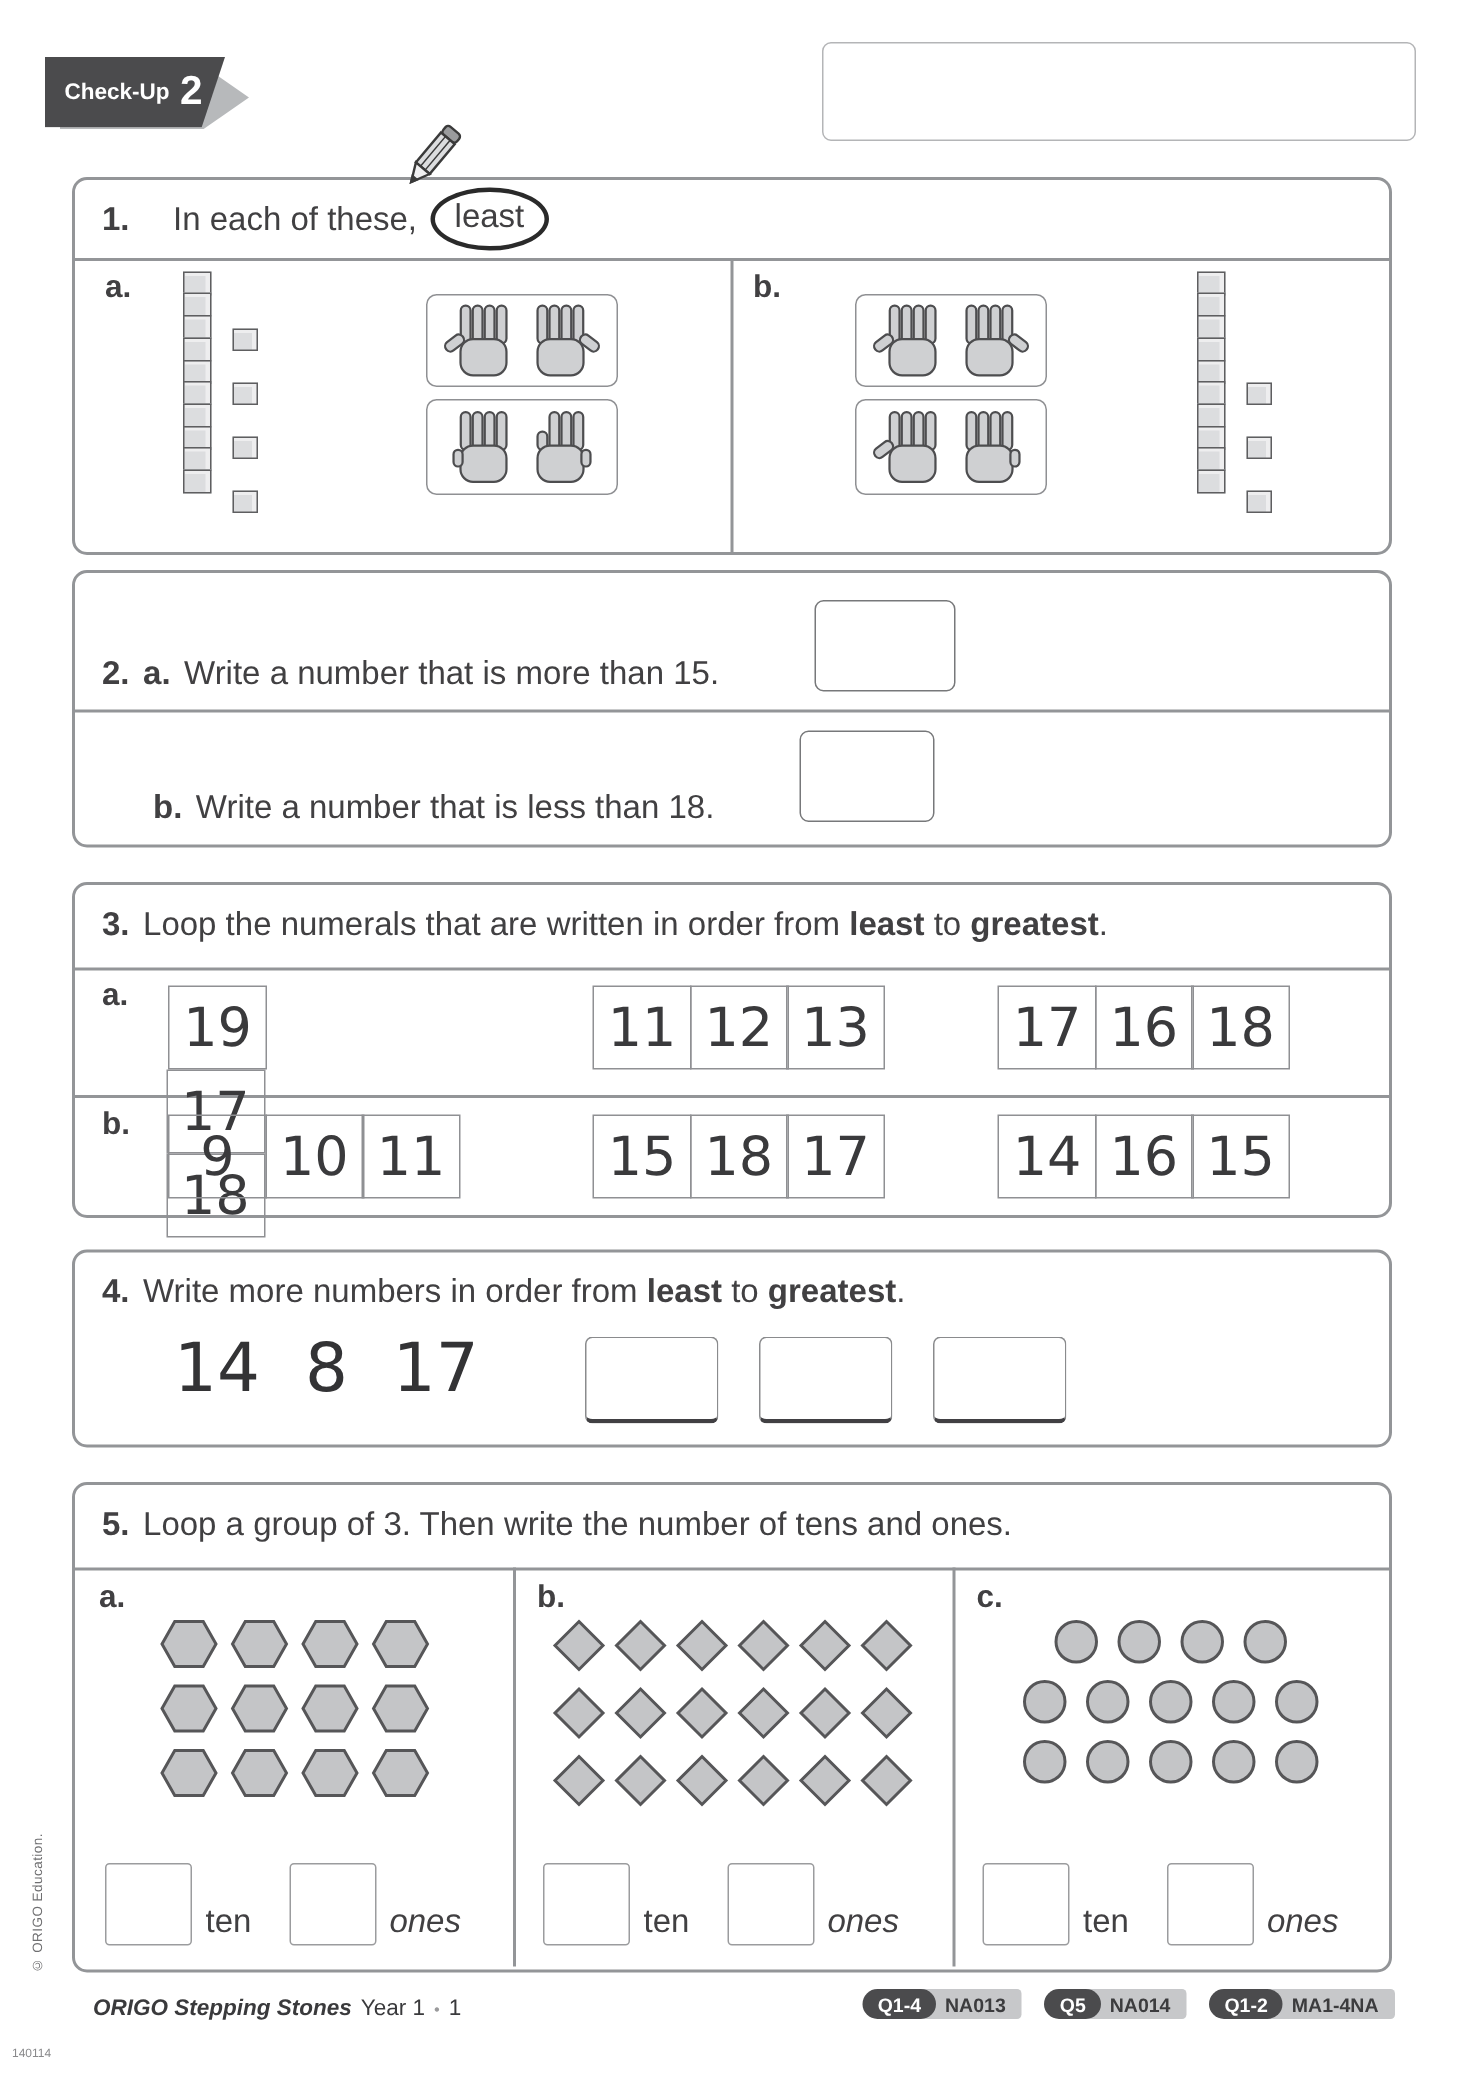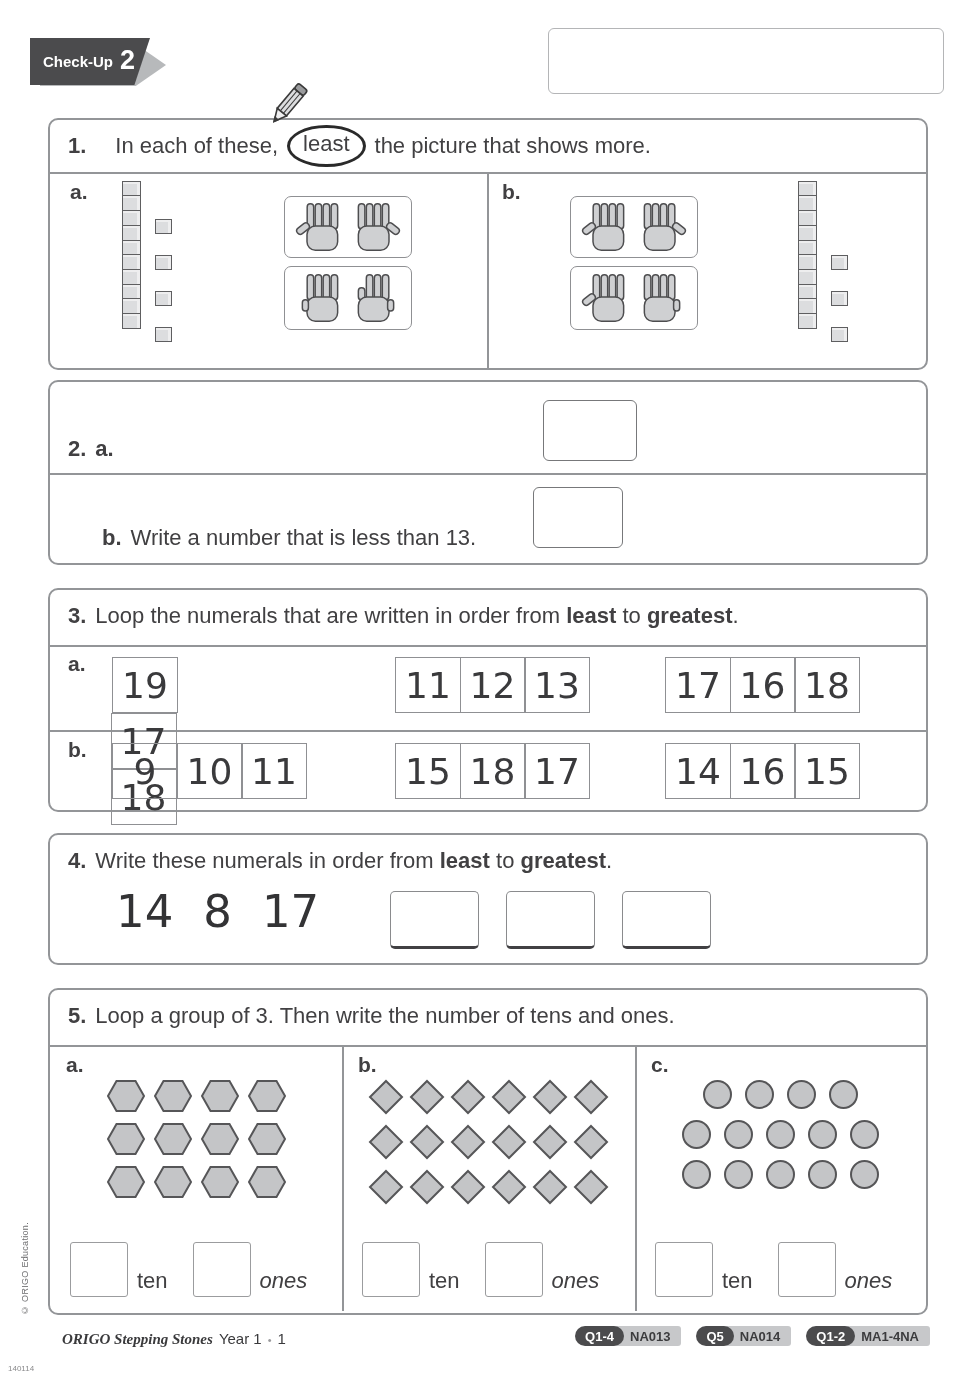--- a/index.html
+++ b/index.html
@@ -79,21 +79,21 @@
   .shape-row span { display:block; line-height:0; }
   .tens-ones { position:absolute; left:20px; bottom:16px; display:flex; align-items:flex-end; gap:9px;
     font-size:22px; }
   .ans-small { width:58px; height:55px; border:1.5px solid #9b9c9e; border-radius:3px; background:#fff; }
   .to-label { padding-bottom:3px; margin-right:16px; }
   .to-label:last-child { margin-right:0;font-style:italic; }
 
   
   .footer-left { position:absolute; left:62px; top:1330px; font-size:15px; color:#3a3a3c;
     display:flex; align-items:baseline; gap:6px; }
-  .footer-left .brand { font-weight:bold; font-style:italic;font-family:Liberation Serif, serif; }
+  .footer-left .brand { font-weight:bold; font-style:italic; }
   .footer-left .sep { color:#9a9a9c; font-size:11px; }
   .badges { position:absolute; right:48px; top:1326px; display:flex; gap:15px; }
   .badge { display:flex; align-items:center; }
   .badge .tag { background:#4b4b4d; color:#fff; font-size:13px; font-weight:bold;
     padding:2.5px 10px; border-radius:12px; position:relative; z-index:2; }
   .badge .code { background:#c7c8ca; color:#3c3c3e; font-size:13px; font-weight:bold;
     padding:2.5px 11px 2.5px 17px; margin-left:-11px; border-radius:3px; }
   .copyright { position:absolute; left:20px; top:1205px; height:110px;
     writing-mode:vertical-rl; transform:rotate(180deg);
     font-size:9px; color:#6f6f71; letter-spacing:0.3px; }
@@ -110,21 +110,20 @@
     <span class="num">2</span>
   </div>
 
   <div class="name-box"></div>
 
   <section class="panel q1">
     <div class="q-title q1-title">
       <span class="qnum">1.</span>
       <span>In each of these,</span>
       <span class="loop-circle">least</span>
-      <span>the picture that shows more.</span>
     </div>
     <div class="hline" style="top:52px"></div>
     <div class="vline" style="left:437px; top:52px; height:196px"></div>
 
     <span class="sub-label" style="left:20px; top:60px;">a.</span>
     <span class="sub-label" style="left:452px; top:60px;">b.</span>
 
     <div class="blocks" style="left:72px; top:62px;">
         <div class="rod">
           <div class="rod-cell"></div>
@@ -264,25 +263,26 @@
       <polygon points="23,36 35,36 29,48" fill="#f0f0f1"></polygon>
       <polygon points="27.2,44.4 30.8,44.4 29,48" fill="#3a3a3a"></polygon>
     </g>
   </svg>
 
   <section class="panel q2">
     <div class="hline" style="top:91px"></div>
     <div class="q2-row" style="left:18px; top:54px;">
       <span class="qnum">2.</span>
       <span class="qnum">a.</span>
+      <span>Write a number that is more than 15.</span>
     </div>
     <div class="q2-box" style="left:493px; top:18px; width:94px; height:61px;"></div>
     <div class="q2-row" style="left:52px; top:143px;">
       <span class="qnum">b.</span>
-      <span>Write a number that is less than 13.</span>
+      <span>Write a number that is less than 18.</span>
     </div>
     <div class="q2-box" style="left:483px; top:105px; width:90px; height:61px;"></div>
   </section>
 
   <section class="panel q3">
     <div class="q-title">
       <span class="qnum">3.</span>
       <span><span>Loop the numerals that are written in order from </span><b>least</b><span> to </span><b>greatest</b><span>.</span></span>
     </div>
     <div class="hline" style="top:55px"></div>
@@ -319,21 +319,21 @@
     <div class="num-group" style="left:615px; top:153px;">
         <div class="num-cell">14</div>
         <div class="num-cell">16</div>
         <div class="num-cell">15</div>
       </div>
   </section>
 
   <section class="panel q4">
     <div class="q-title">
       <span class="qnum">4.</span>
-      <span><span>Write these numerals in order from </span><b>least</b><span> to </span><b>greatest</b><span>.</span></span>
+      <span><span>Write more numbers in order from </span><b>least</b><span> to </span><b>greatest</b><span>.</span></span>
     </div>
     <div class="hw-row" style="left:66px; top:50px;">
         <span class="hw-num">14</span>
         <span class="hw-num">8</span>
         <span class="hw-num">17</span>
       </div>
     <div class="ans-row" style="left:340px; top:56px;">
         <div class="ans-box"></div>
         <div class="ans-box"></div>
         <div class="ans-box"></div>

